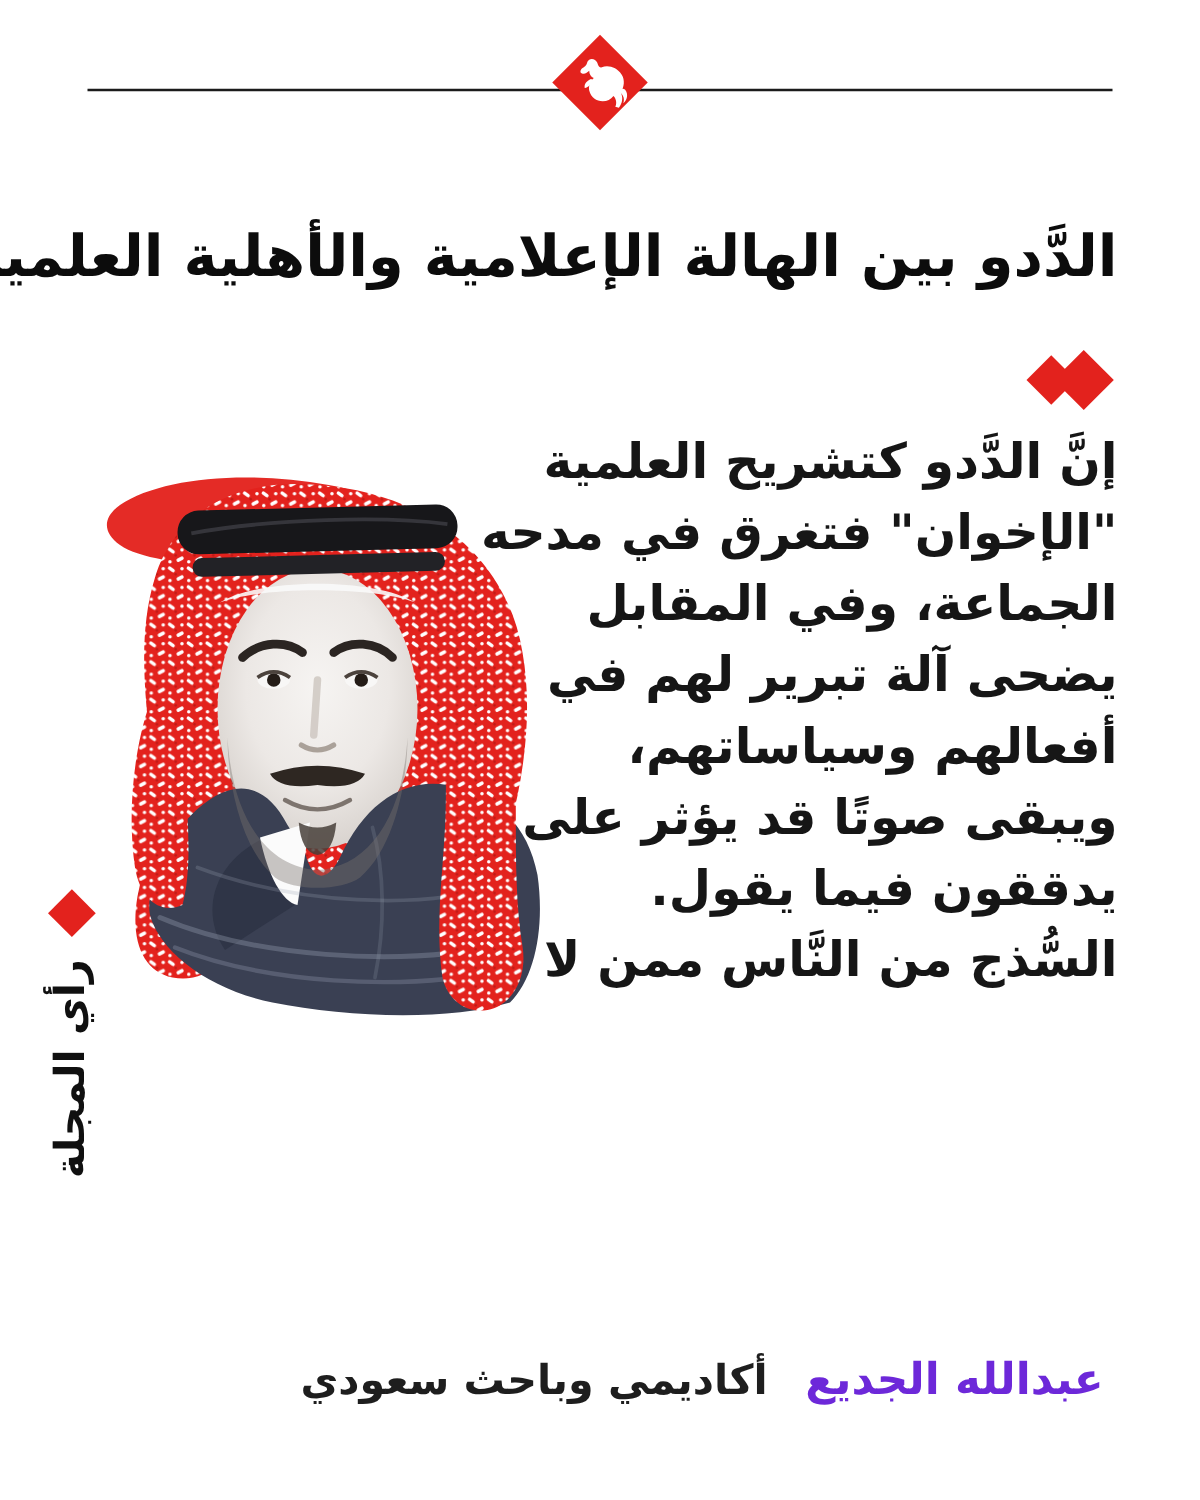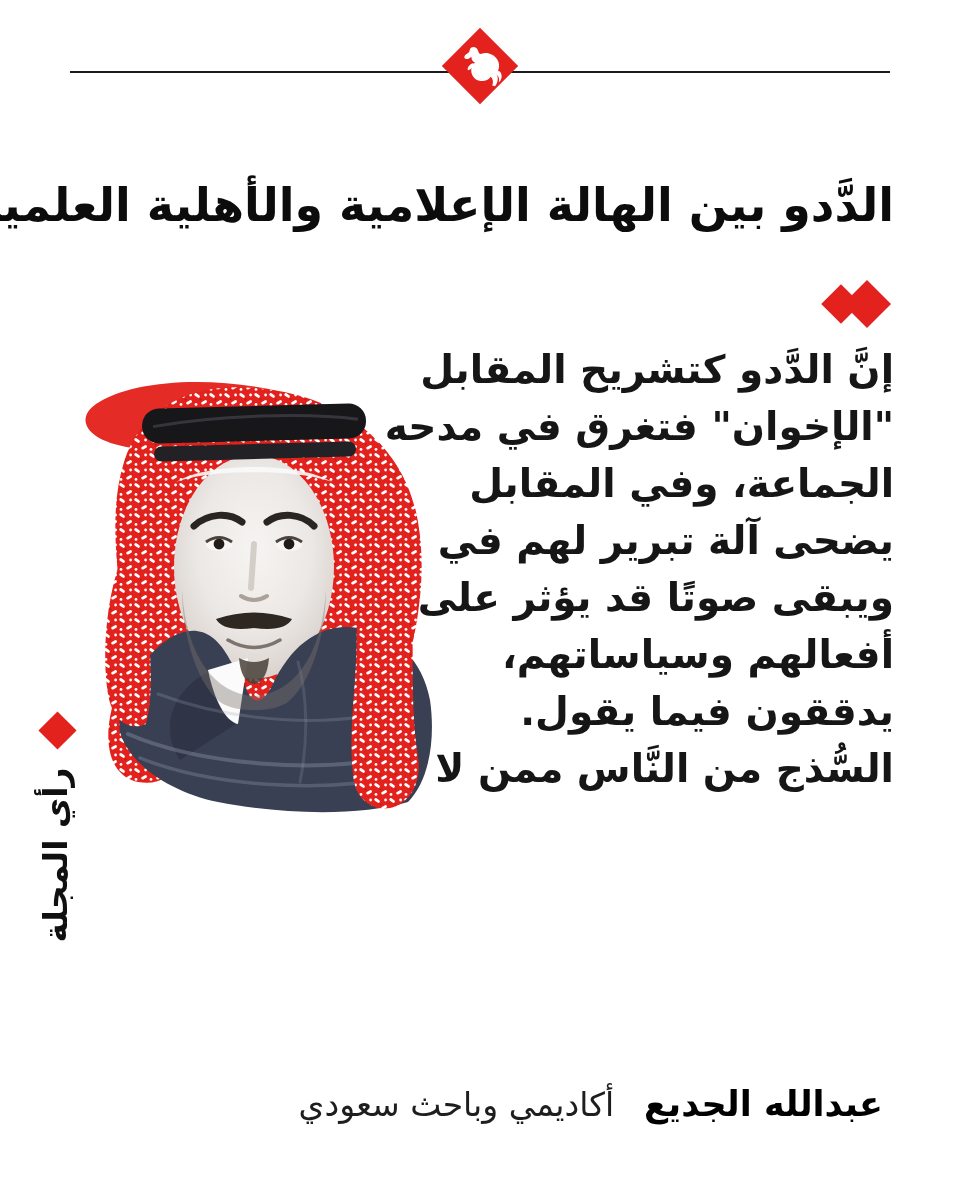--- a/index.html
+++ b/index.html
@@ -35,22 +35,22 @@
     position:absolute;left:-30px;top:825px;width:170px;height:60px;
     transform:rotate(-90deg);
     display:flex;align-items:center;justify-content:center;
     direction:rtl;font-size:33px;font-weight:bold;color:#101010;white-space:nowrap;
   }
   
   .author-line{
     position:absolute;right:77px;top:1084px;direction:rtl;
     display:flex;align-items:baseline;gap:30px;
   }
-  .author-name{font-size:35px;font-weight:bold;color:#000000;white-space:nowrap;}
-  .author-role{font-size:33px;font-weight:normal;color:#1e1e1e;white-space:nowrap;}
+  .author-name{font-size:35px;font-weight:bold;color:#6d28d9;white-space:nowrap;}
+  .author-role{font-size:33px;font-weight:bold;color:#1e1e1e;white-space:nowrap;}
   
   .portrait{position:absolute;left:58px;top:362px;width:392px;height:455px;}
 </style>
 </head>
 <body>
 
 <div class="page">
 
   <div class="rule"></div>
   <div class="logo">
@@ -69,26 +69,26 @@
   </div>
 
   <h1 class="headline">الدَّدو بين الهالة الإعلامية والأهلية العلمية</h1>
 
   <div class="quote-mark">
     <span class="d-small"></span>
     <span class="d-big"></span>
   </div>
 
   <div class="quote">
-    <div class="qline">إنَّ الدَّدو كتشريح المقابل</div>
+    <div class="qline">إنَّ الدَّدو كتشريح العلمية</div>
     <div class="qline">"الإخوان" فتغرق في مدحه</div>
     <div class="qline">الجماعة، وفي المقابل</div>
     <div class="qline">يضحى آلة تبرير لهم في</div>
+    <div class="qline">أفعالهم وسياساتهم،</div>
     <div class="qline">ويبقى صوتًا قد يؤثر على</div>
-    <div class="qline">أفعالهم وسياساتهم،</div>
     <div class="qline">يدققون فيما يقول.</div>
     <div class="qline">السُّذج من النَّاس ممن لا</div>
   </div>
 
   <svg class="portrait" viewBox="0 0 392 455">
     <defs>
       <pattern id="kef" width="15" height="15" patternUnits="userSpaceOnUse">
         <rect width="15" height="15" fill="#e3221d"></rect>
         <g fill="#ffffff">
           <rect x="1" y="2" width="6.2" height="2.8" rx="1.4" transform="rotate(35 4 3.4)"></rect>

